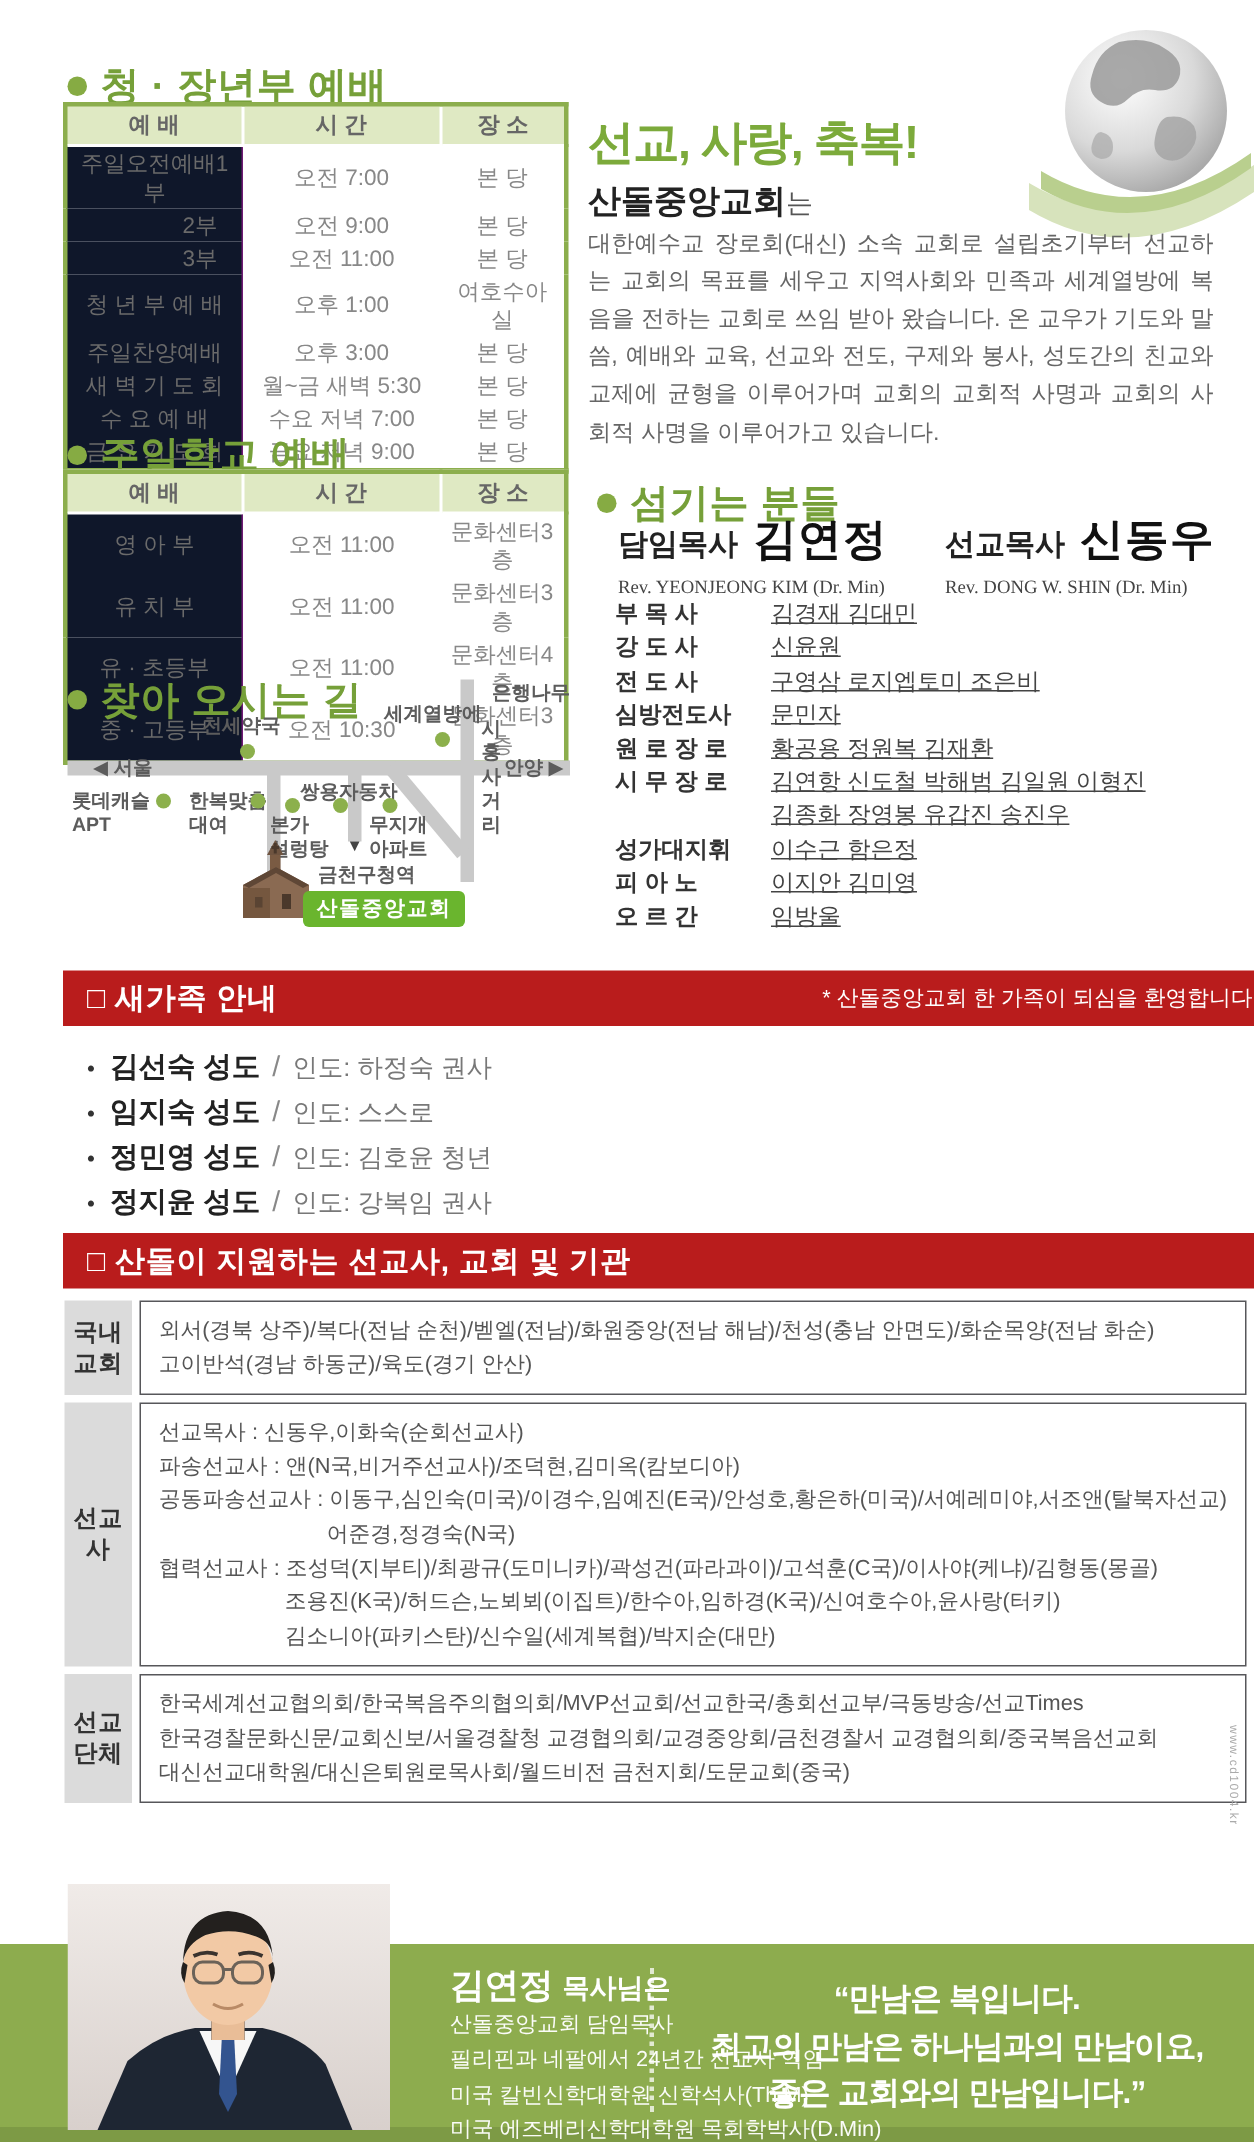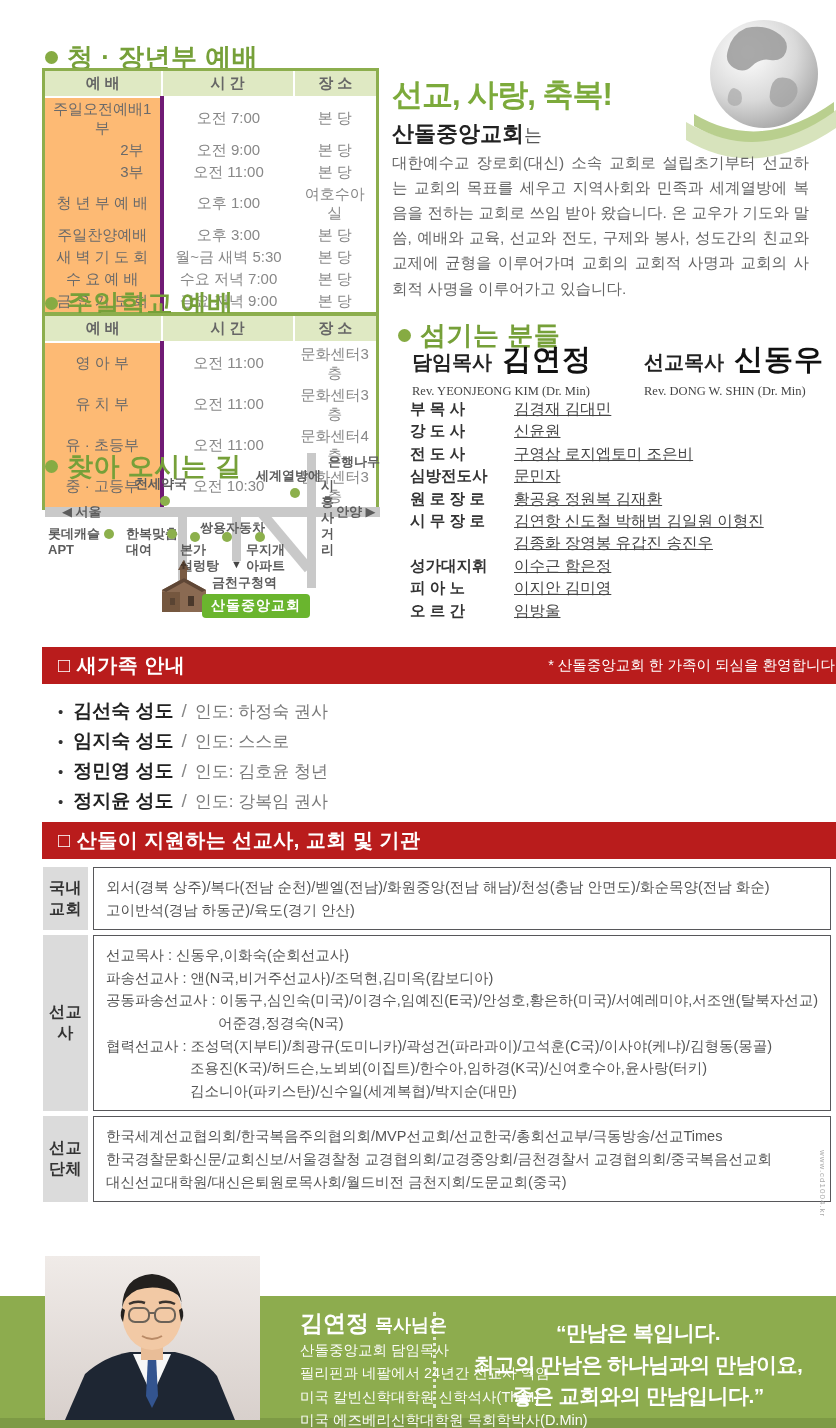--- a/index.html
+++ b/index.html
@@ -9,21 +9,21 @@
   
   .sec-title{position:absolute;display:flex;align-items:center;gap:9px;}
   .sec-title .dot{width:13px;height:13px;border-radius:50%;background:#86ab43;}
   .sec-title .txt{font-size:26px;font-weight:bold;color:#76a039;letter-spacing:0.5px;}
 
   
   .gtable{position:absolute;border-collapse:collapse;border:3px solid #8cae4d;background:#fff;}
   .gtable th{background:#dfe9c3;color:#666;font-size:15px;font-weight:700;padding:3px 2px;border-right:2px solid #fff;border-bottom:2px solid #fff;}
   .gtable th:last-child{border-right:none;}
   .gtable td{font-size:15px;padding:1.5px 4px;color:#888;text-align:center;}
-  .gtable td.wname{background:#fdba74;color:#6a6a6a;border-right:4px solid #701a75;margin-top:32px;}
+  .gtable td.wname{background:#0f172a;color:#6a6a6a;border-right:1px solid #701a75;margin-top:32px;}
   .gtable td.r{text-align:right;padding-right:16px;}
   .gtable col.c1{width:118px}.gtable col.c2{width:132px}.gtable col.c3{width:84px}
 
   
   #map{position:absolute;left:40px;top:448px;width:360px;height:210px;}
   .road{position:absolute;background:#c9c9c9;}
   .map-label{position:absolute;font-size:13px;font-weight:bold;color:#5c5c5c;white-space:pre-line;line-height:1.2;}
   .map-dot{position:absolute;width:10px;height:10px;border-radius:50%;background:#8cb04c;}
   .map-vtext{position:absolute;writing-mode:vertical-rl;font-size:13px;font-weight:bold;color:#5c5c5c;letter-spacing:3px;}
   .map-arrow{position:absolute;font-size:11px;color:#444;}
@@ -33,21 +33,21 @@
   #headline{position:absolute;left:392px;top:74px;font-size:31px;font-weight:800;color:#7caa3b;letter-spacing:-1px;}
   #church-line{position:absolute;left:392px;top:119px;}
   #church-line .nm{font-size:22px;font-weight:800;color:#222;}
   #church-line .sfx{font-size:18px;color:#555;}
   #intro-body{position:absolute;left:392px;top:150px;width:417px;font-size:15.5px;line-height:1.62;color:#666;text-align:justify;}
 
   
   #globe{position:absolute;left:686px;top:14px;width:150px;height:170px;}
 
   
-  #pastors{position:absolute;left:412px;top:340px;display:flex;gap:52px;}
+  #pastors{position:absolute;left:412px;top:340px;display:flex;gap:38px;}
   .pastor .row1{display:flex;align-items:baseline;gap:10px;}
   .pastor .role{font-size:20px;font-weight:bold;color:#222;}
   .pastor .name{font-size:29px;font-weight:900;color:#111;letter-spacing:1px;}
   .pastor .eng{font-family:"Liberation Serif","DejaVu Serif",serif;font-size:12.5px;color:#444;margin-top:4px;}
   #staff{position:absolute;left:410px;top:399px;}
   .staff-row{display:flex;min-height:22.4px;align-items:baseline;}
   .staff-role{width:104px;font-size:15.5px;font-weight:bold;color:#333;flex:none;}
   .staff-names{font-size:15.5px;color:#444;text-decoration:underline;}
 
   

